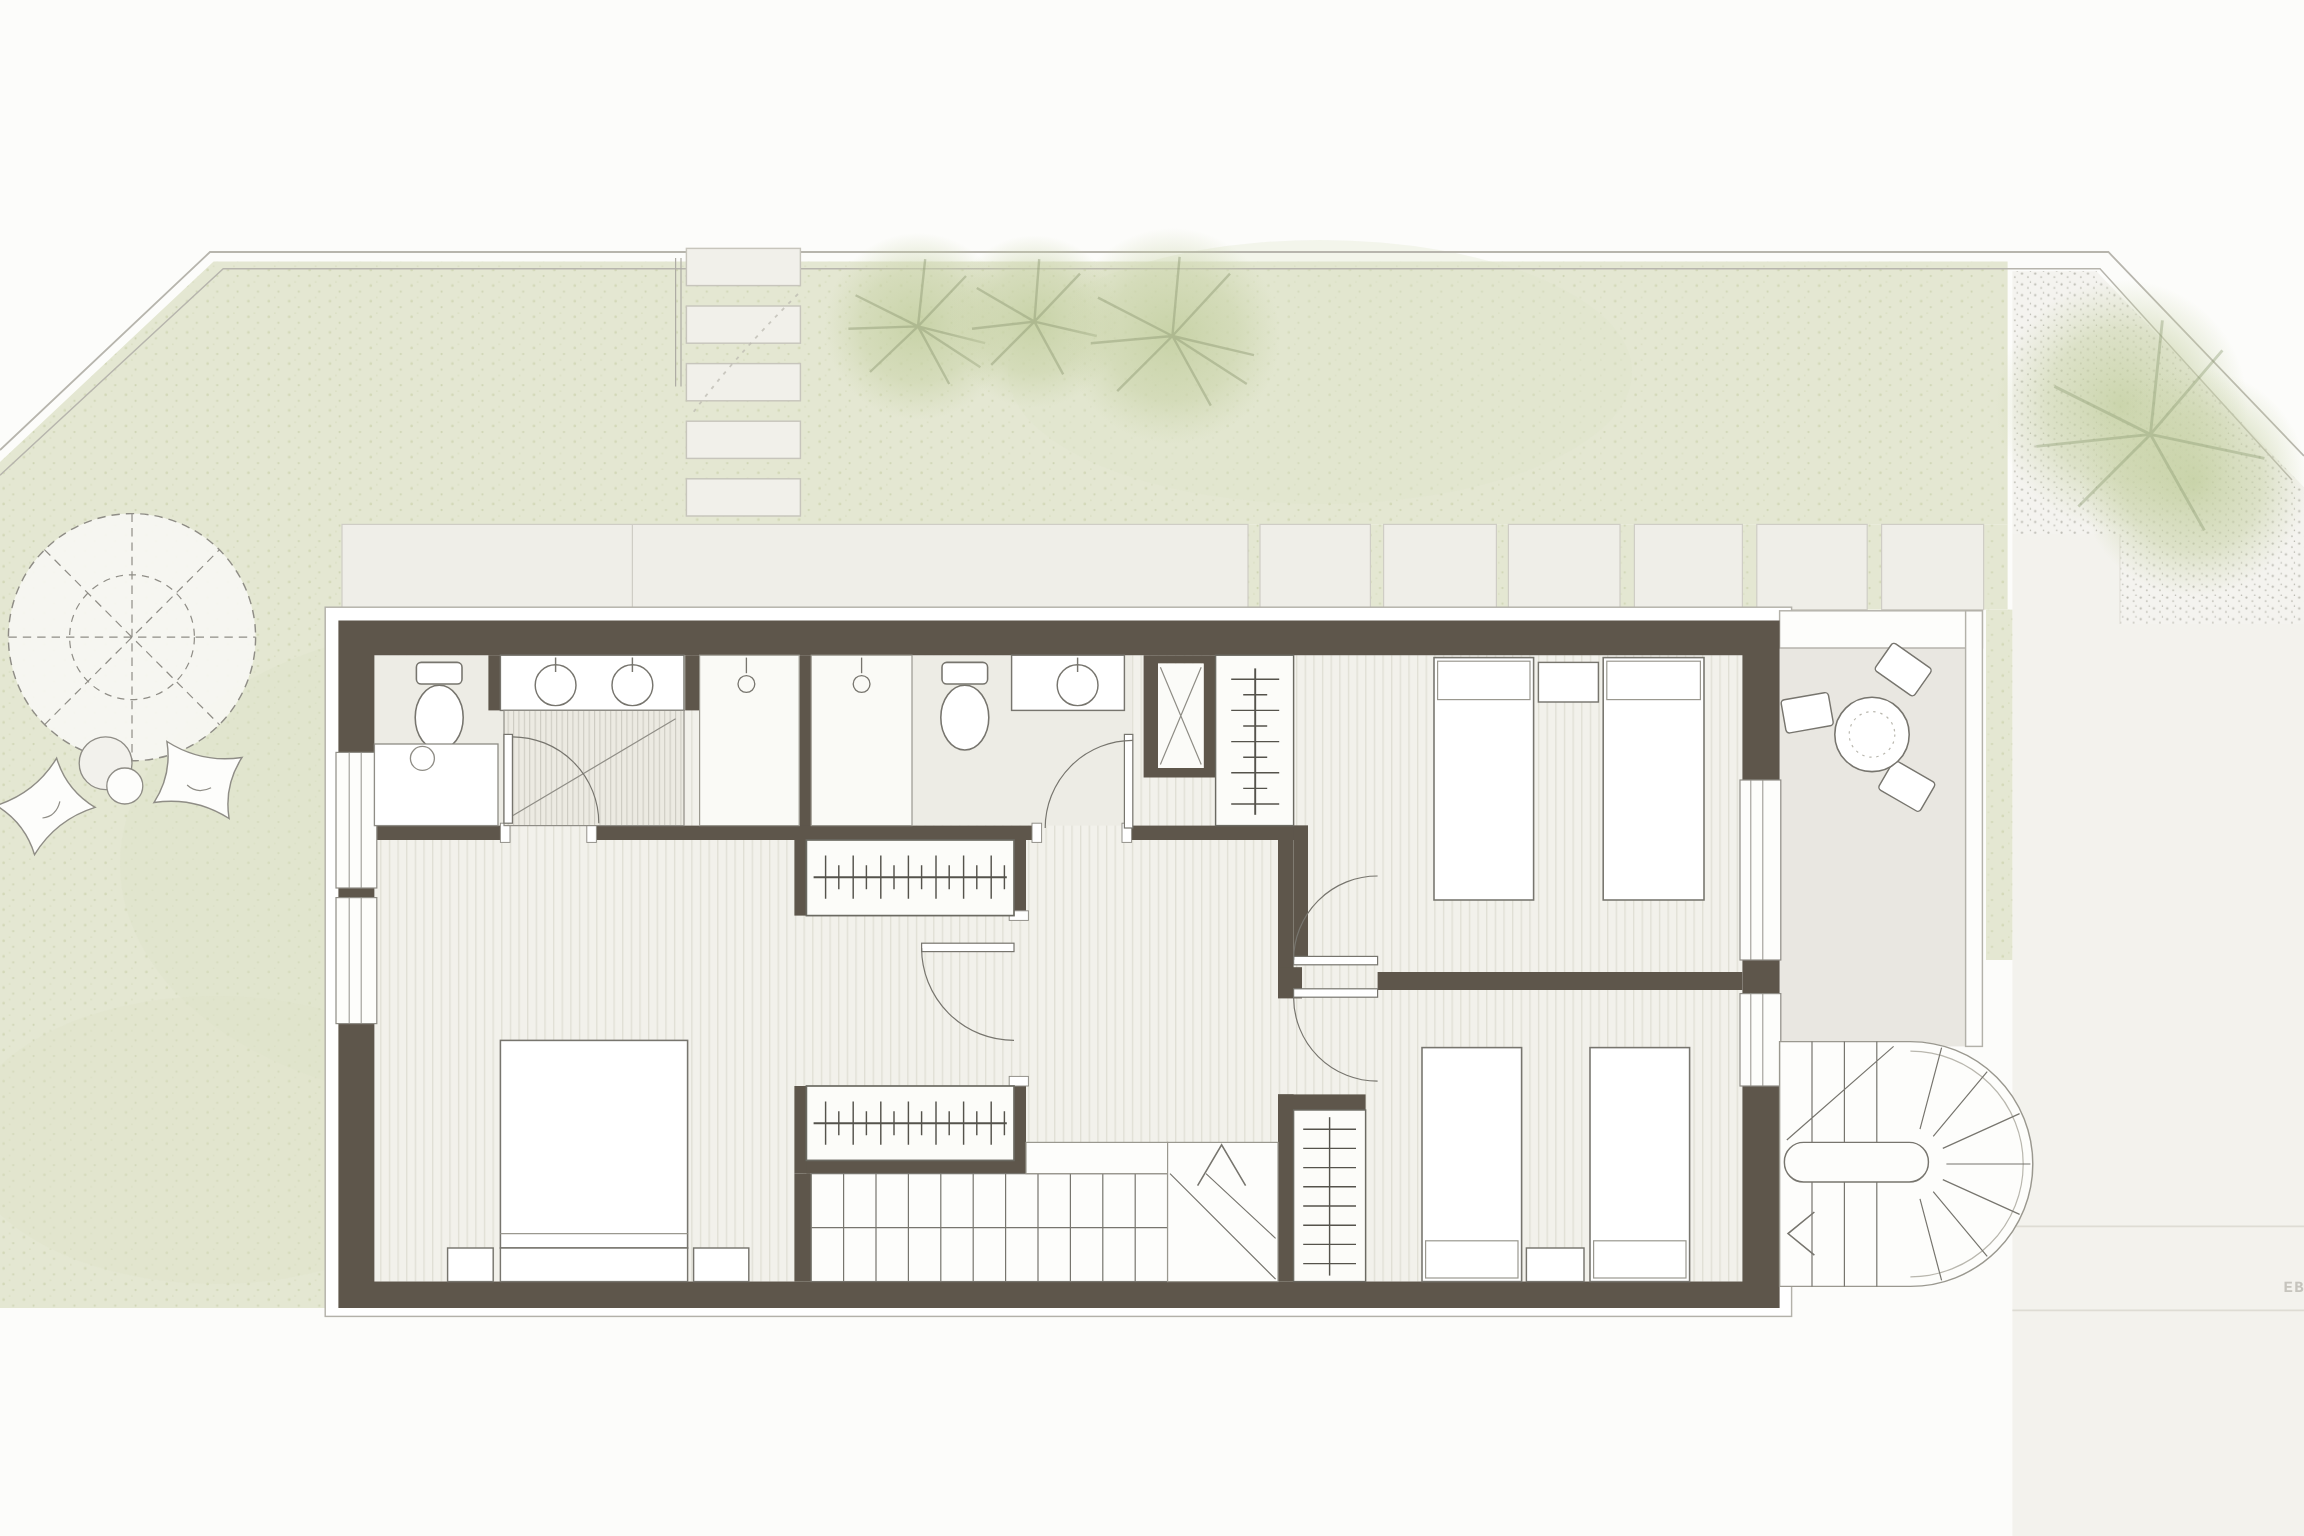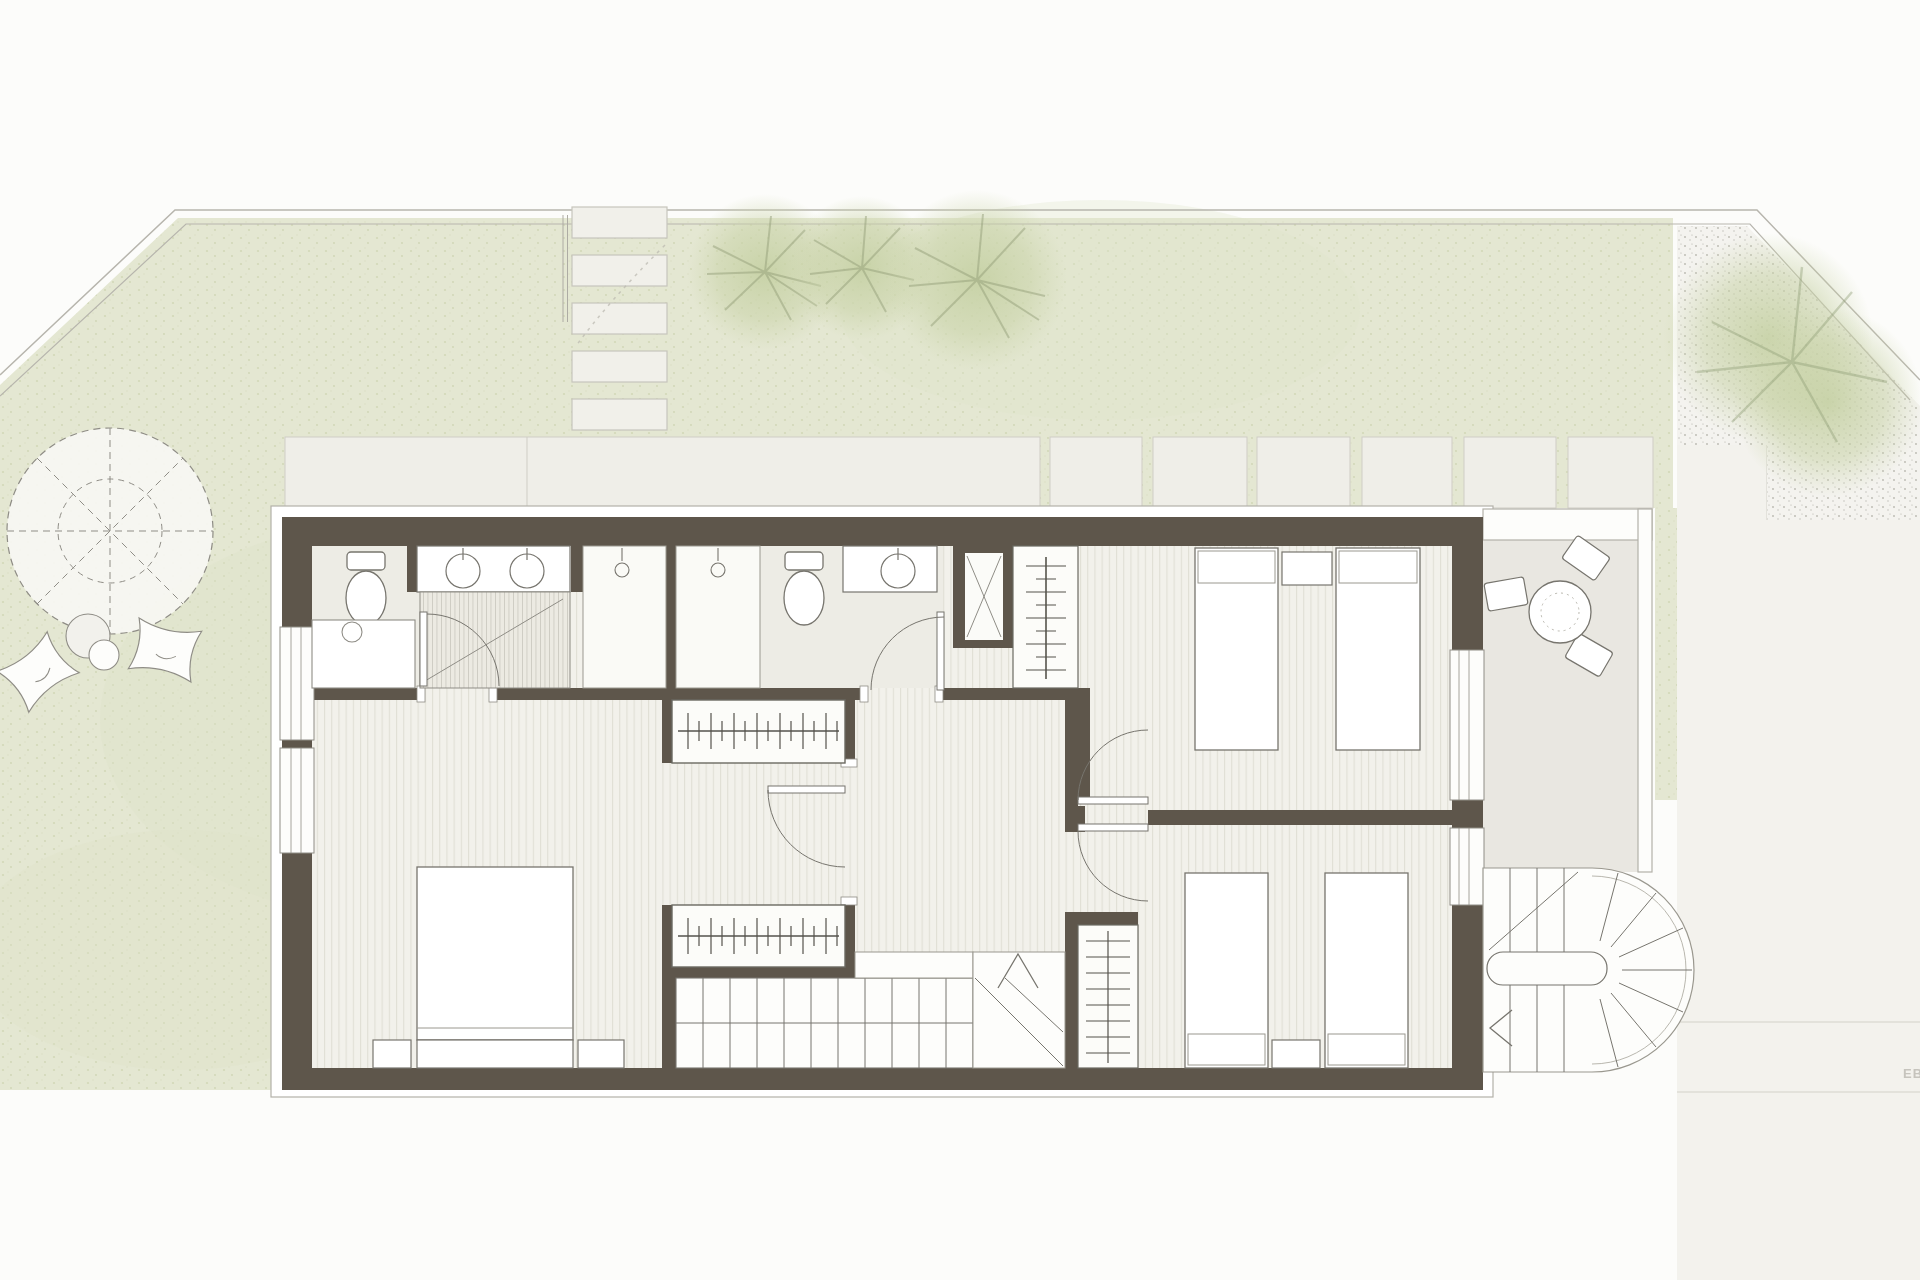--- a/index.html
+++ b/index.html
@@ -1,18 +1,18 @@
 <!DOCTYPE html>
 <html><head>
 <meta charset="utf-8">
 <title>Floor Plan</title>
 <style>
   html,body{margin:0;padding:0;background:#fcfcfa;}
   .canvas{position:relative;width:1920px;height:1280px;overflow:hidden;background:#fcfcfa;
-          font-family:Liberation Sans, sans-serif;}
+          font-family:Liberation Mono, monospace;}
   .canvas svg{position:absolute;left:0;top:0;}
   .watermark{position:absolute;left:1903px;top:1066px;width:30px;color:#c6c4bd;
              font-size:13px;letter-spacing:1px;font-weight:bold;}
 </style>
 </head>
 <body>
 
 <div class="canvas">
   <svg width="1920" height="1280" viewBox="0 0 1920 1280" xmlns="http://www.w3.org/2000/svg">
     <defs>

